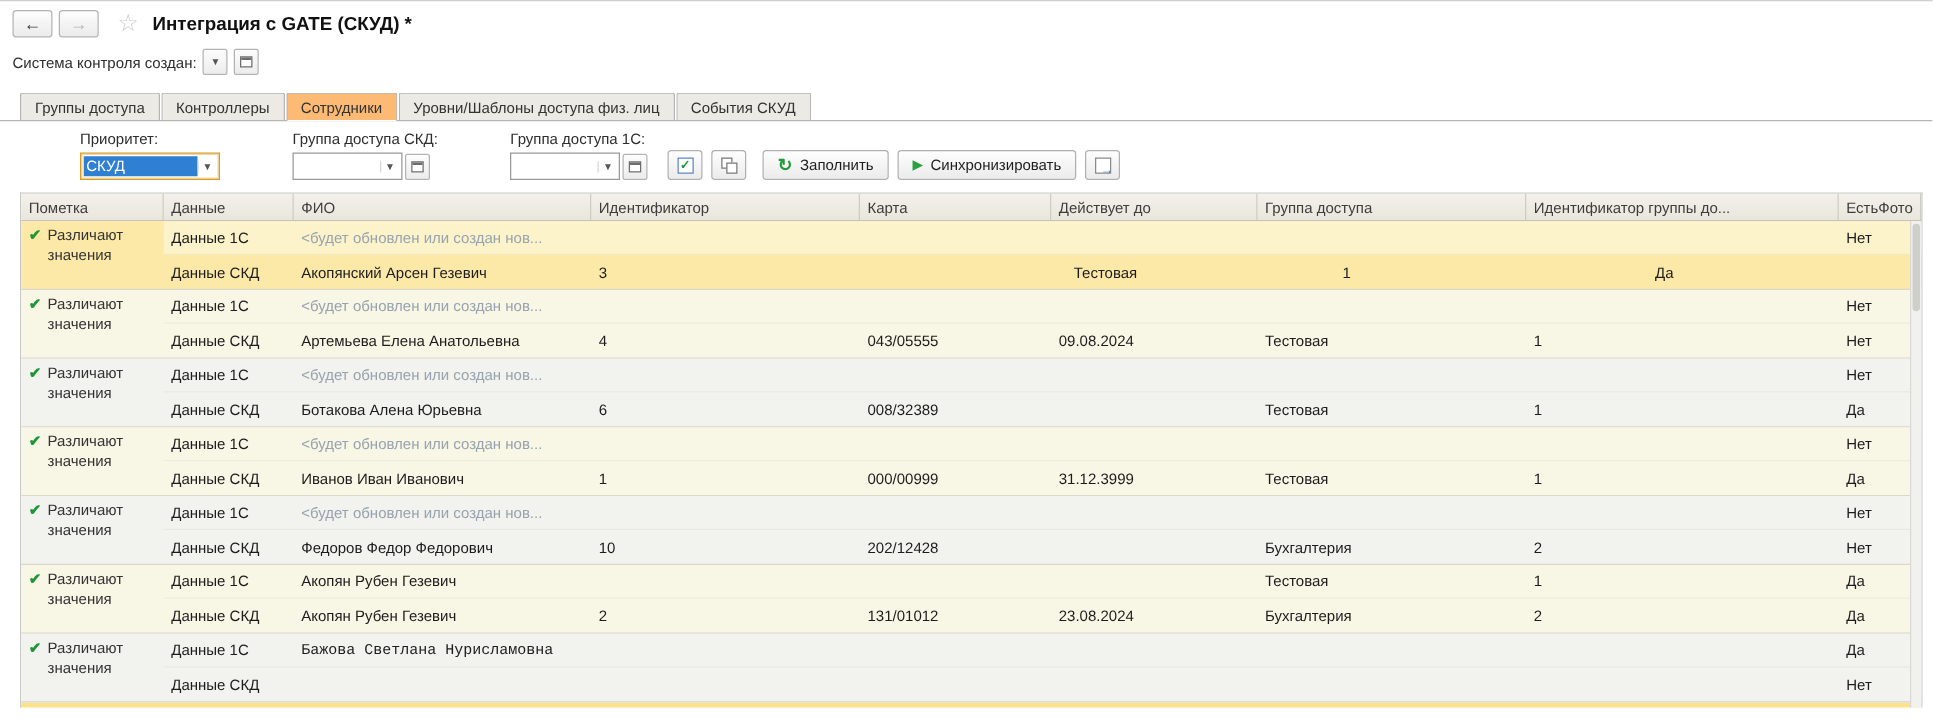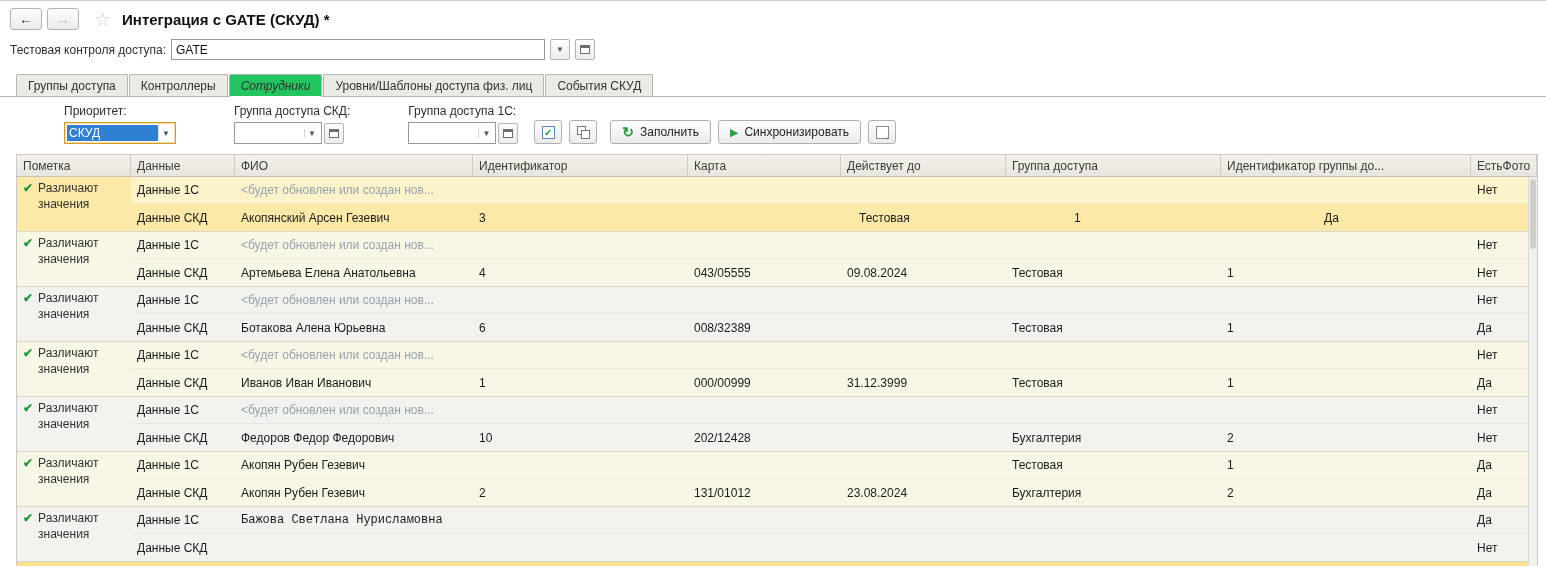--- a/index.html
+++ b/index.html
@@ -39,21 +39,21 @@
   .open-glyph { width:10px; height:9px; border:1px solid #6d6d6d; position:relative; background:#fff; }
   .open-glyph::before { content:''; position:absolute; left:0; right:0; top:0; height:2px; background:#6d6d6d; }
 
   
   .tabbar { display:flex; align-items:flex-end; padding-left:16px; margin-top:8px; border-bottom:1px solid #b5b5b5; height:25px; }
   .tab {
     padding:4px 11px 3px 11px; margin-right:1px; cursor:pointer;
     border:1px solid #b5b5b5; border-bottom:none; border-radius:2px 2px 0 0;
     background:#eceae4; color:#333; position:relative; white-space:nowrap;
   }
-  .tab.active { background:#22c55e;font-style:italic; }
+  .tab.active { background:#fdba74; }
   .tab.active::after { content:''; position:absolute; left:0; right:0; bottom:-1px; height:1px; background:#fff; }
 
   
   .filterbar { display:flex; align-items:flex-end; gap:10px; padding:7px 0 8px 16px; }
   .fgroup { display:flex; flex-direction:column; gap:4px;margin-left:48px; }
   .flabel { color:#2e2e2e; }
   .combo-wrap { display:flex; align-items:center; gap:2px; }
   .combo {
     height:22px; border:1px solid #999; background:#fff;
     display:flex; align-items:center; padding:0 2px;
@@ -116,22 +116,21 @@
       <span>←</span>
     </div>
   <div class="nav-btn disabled">
       <span>→</span>
     </div>
   <span class="star">☆</span>
   <span class="page-title">Интеграция с GATE (СКУД) *</span>
 </div>
 
 <div class="sysrow">
-  <span class="lbl">Тестовая контроля доступа:</span>
-  <input class="text-input" value="GATE" style="">
+  <span class="lbl">Система контроля создан:</span>
   <div class="mini-btn">
       <span>▼</span>
     </div>
   <div class="mini-btn">
       <span class="open-glyph"></span>
     </div>
 </div>
 
 <div class="tabbar">
     <div class="tab">Группы доступа</div>

